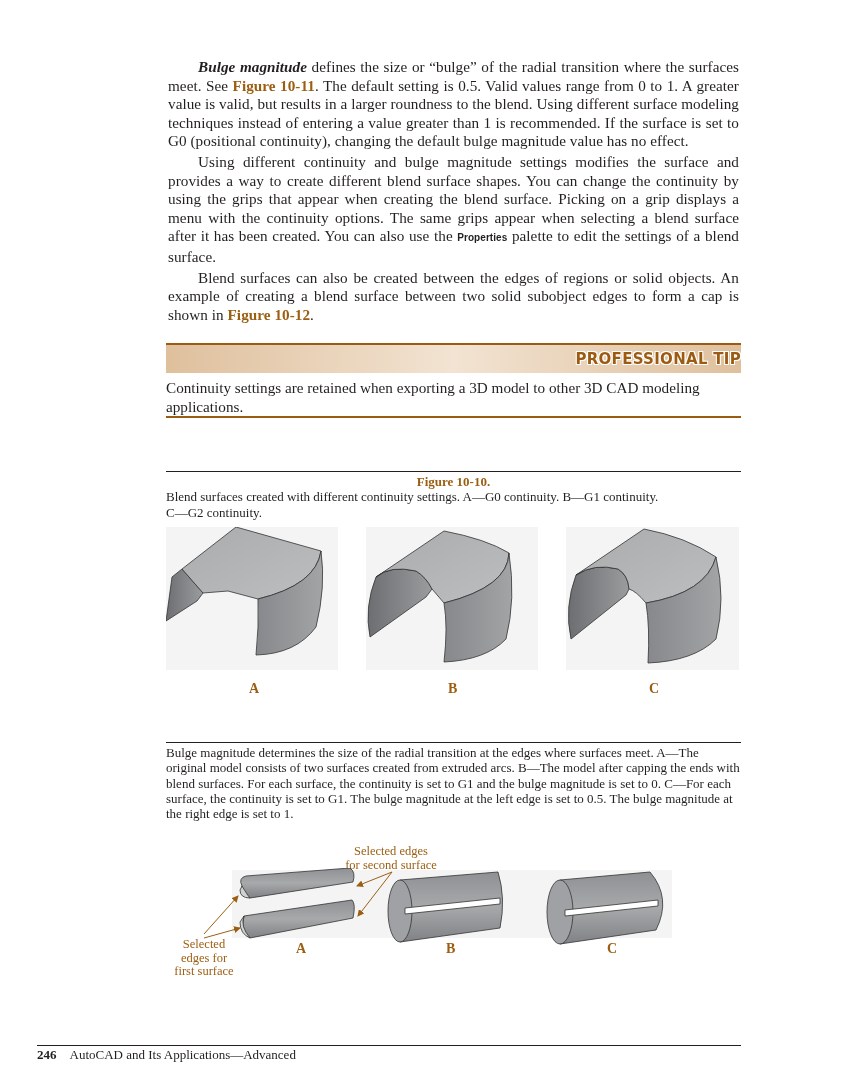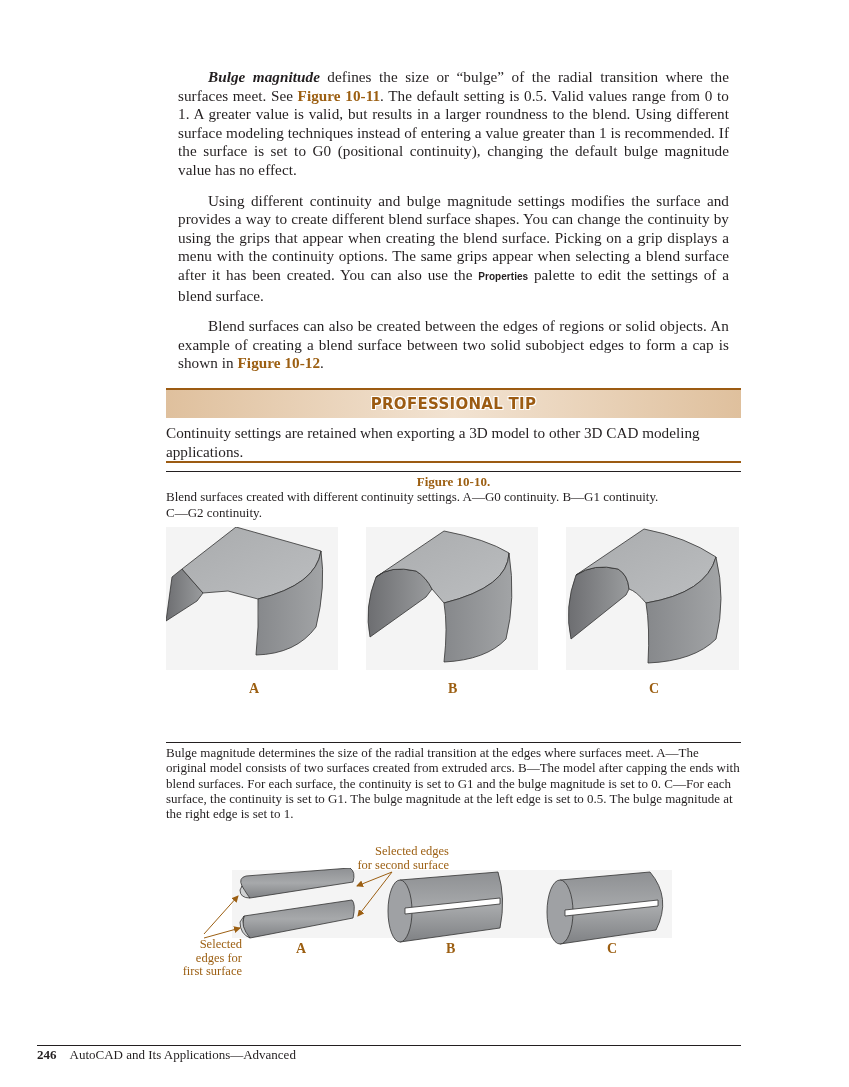--- a/index.html
+++ b/index.html
@@ -1,39 +1,39 @@
 <!DOCTYPE html>
 <html><head>
 <meta charset="utf-8">
 <style>
   html, body { margin: 0; padding: 0; background: #ffffff; }
   body { width: 849px; height: 1087px; position: relative; overflow: hidden;
          font-family: "DejaVu Serif", "Liberation Serif", serif; color: #231f20; }
   .col { position: absolute; left: 166px; width: 575px; }
-  p.body { margin: 12px; font-family: "Liberation Serif", serif; font-size: 15.2px; line-height: 18.6px;
+  p.body { margin: 2px; font-family: "Liberation Serif", serif; font-size: 15.2px; line-height: 18.6px;
            text-align: justify; text-indent: 30px; letter-spacing: 0.05px; }
   .fig-ref { color: #9c5f12; font-weight: bold; }
   .ui-term { font-family: "Liberation Sans", sans-serif; font-weight: bold; font-size: 10px; }
   .tip-box { position: absolute; left: 166px; width: 575px; top: 343px; }
   .tip-head { height: 28px; border-top: 2px solid #9c5b12;
               background: linear-gradient(to right, #dfc09d 0%, #f2e3d2 50%, #dfc09d 100%);
-              text-align: center; margin-top: 45px; }
+              text-align: right; }
   .tip-title { font-family: "DejaVu Sans", sans-serif; font-weight: bold; font-size: 15px;
                color: #9c5b12; line-height: 28px; letter-spacing: 0.3px;
                text-shadow: 1px 1px 0 #fff, -1px -1px 0 #fff, 1px -1px 0 #fff, -1px 1px 0 #fff; }
   .tip-text { font-family: "Liberation Serif", serif; font-size: 15.2px; line-height: 18.6px;
               margin-top: 6px; border-bottom: 2px solid #9c5b12; }
   .fig-rule { position: absolute; left: 166px; width: 575px; border-top: 1.5px solid #231f20; }
   .fig-caption { position: absolute; left: 166px; width: 575px; font-family: "Liberation Serif", serif;
                  font-size: 13px; line-height: 15.3px; }
   .fig-num { color: #9c5f12; font-weight: bold; font-size: 13px; text-align: center; }
   .label { position: absolute; font-family: "Liberation Serif", serif; font-weight: bold;
            color: #9c5f12; font-size: 14px; }
   .callout { position: absolute; font-family: "Liberation Serif", serif; color: #9c5f12;
-             font-size: 12.5px; line-height: 13.5px; text-align: right; }
+             font-size: 12.5px; line-height: 13.5px; text-align: center; }
   .footer-rule { position: absolute; left: 37px; width: 704px; top: 1045px; border-top: 1px solid #231f20; }
   .footer { position: absolute; left: 37px; top: 1047px; font-family: "Liberation Serif", serif; font-size: 13px; }
   .page-num { font-weight: bold; margin-right: 13px; }
   svg { position: absolute; }
 </style>
 </head>
 <body>
 
 <div class="col" style="top:56px;">
   <p class="body"><i><b>Bulge magnitude</b></i><span> defines the size or “bulge” of the radial transition where the surfaces meet. See </span><span class="fig-ref">Figure 10-11</span><span>. The default setting is 0.5. Valid values range from 0 to 1. A greater value is valid, but results in a larger roundness to the blend. Using different surface modeling techniques instead of entering a value greater than 1 is recommended. If the surface is set to G0 (positional continuity), changing the default bulge magnitude value has no effect.</span></p>

